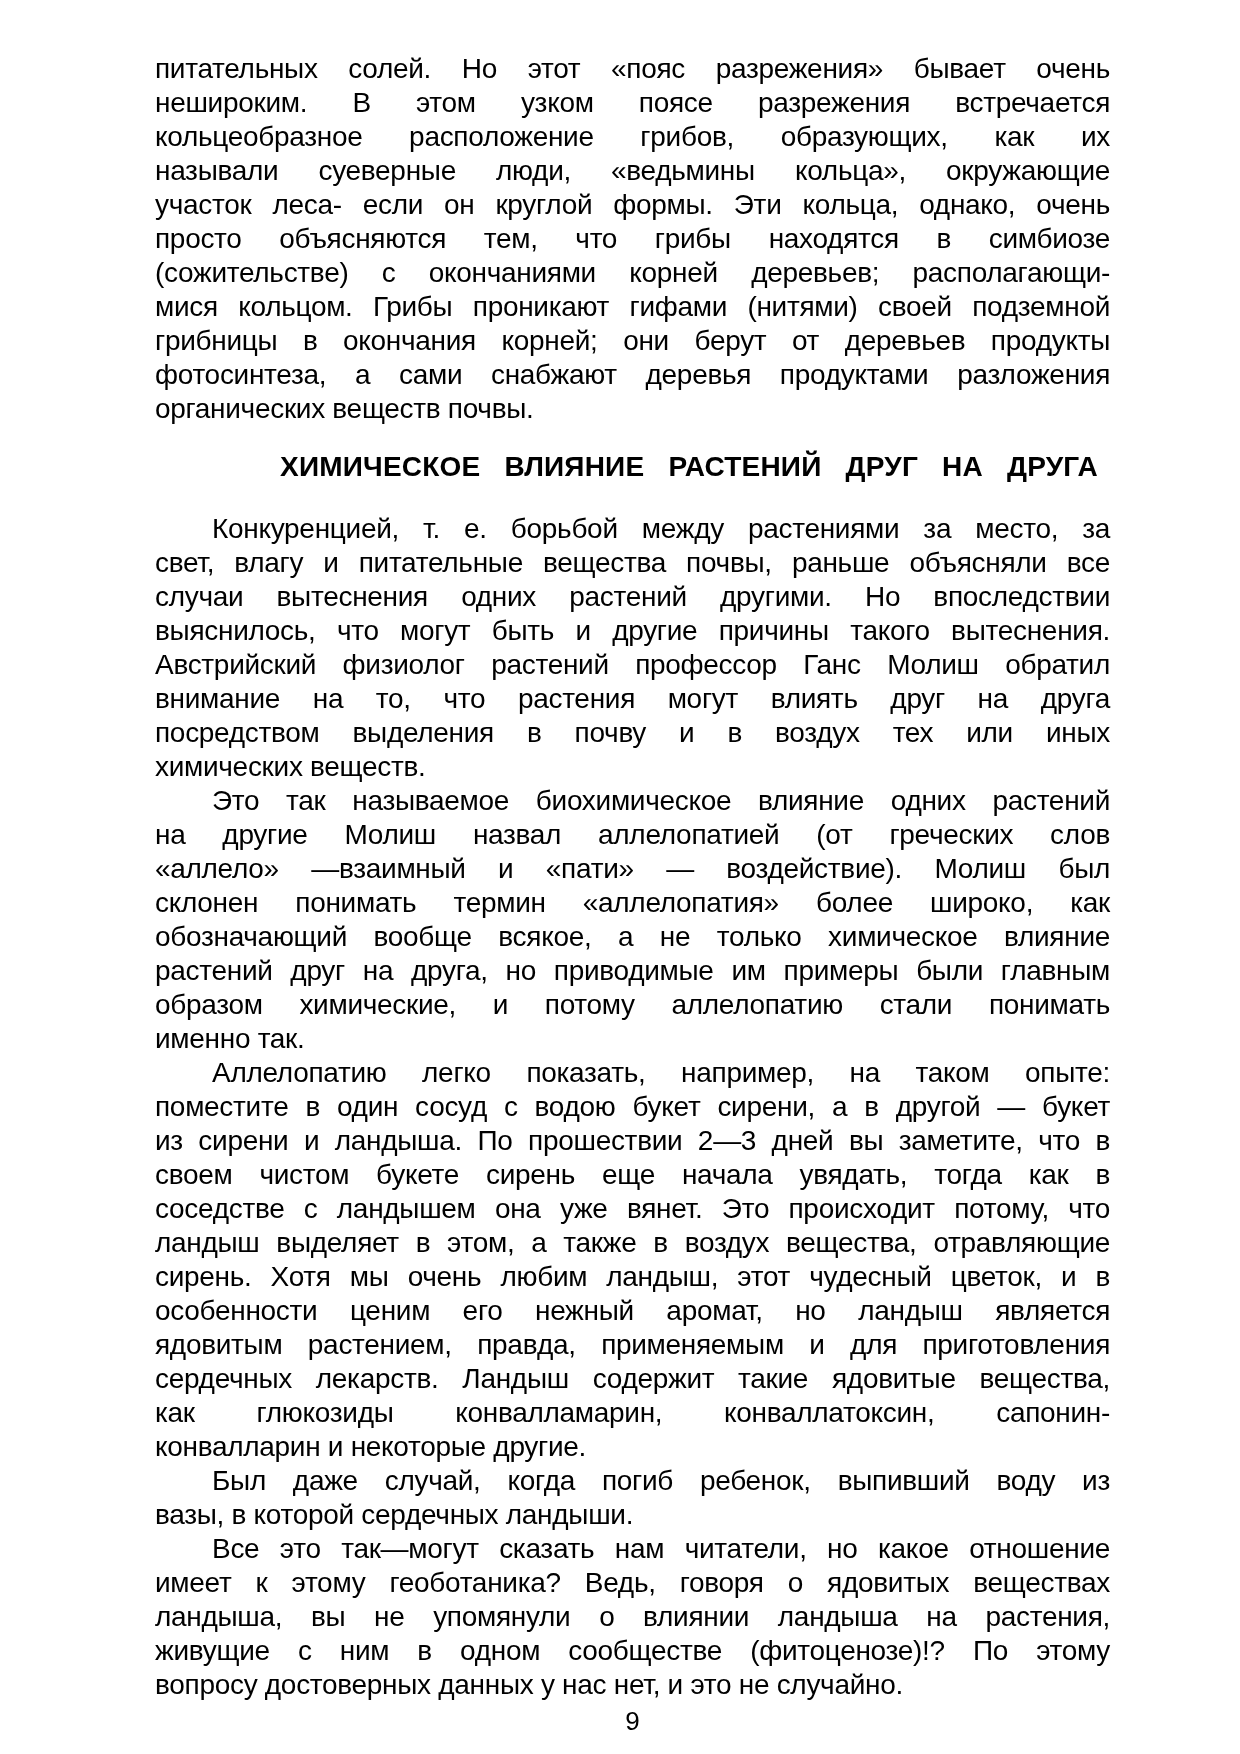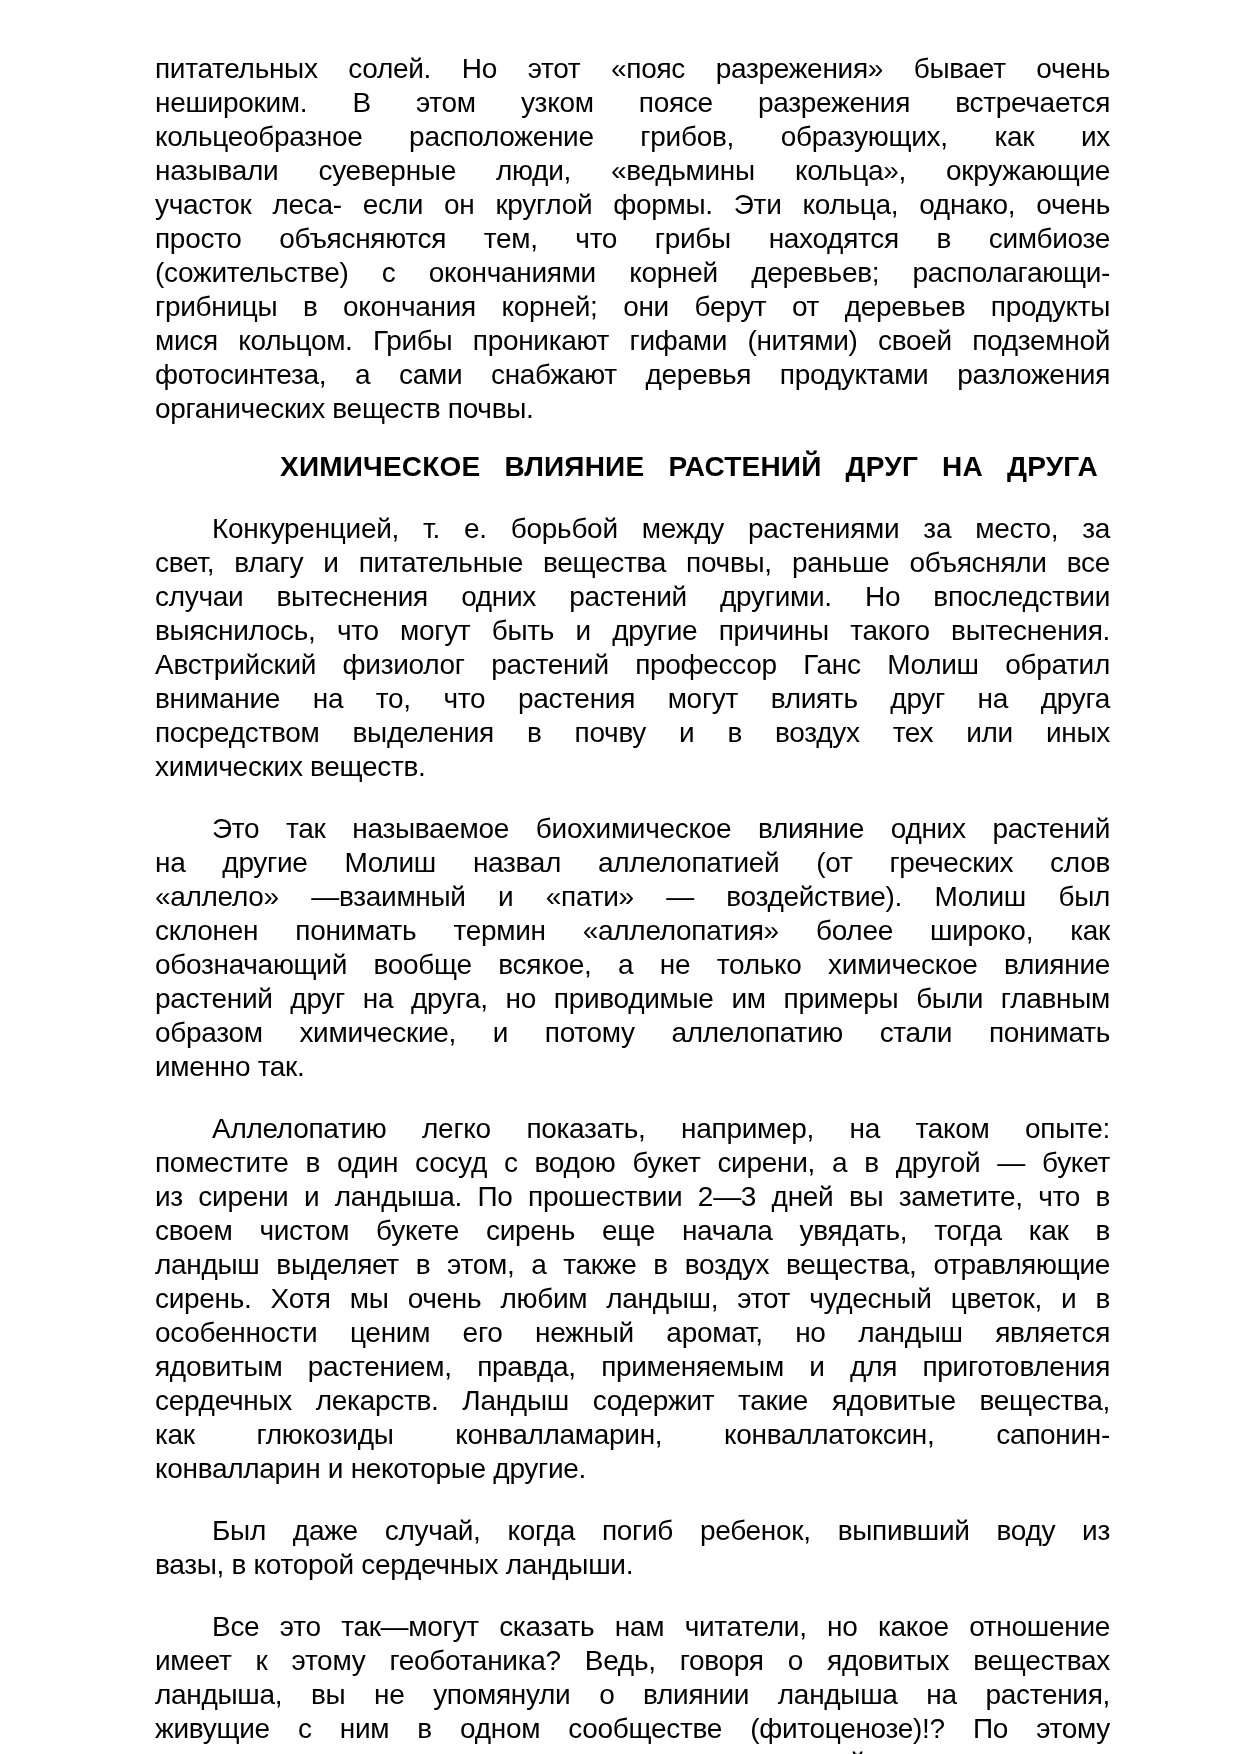--- a/index.html
+++ b/index.html
@@ -33,21 +33,20 @@
     text-align: justify;
     text-align-last: justify;
     white-space: normal;
   }
   .para .line.last {
     text-align: center;
     text-align-last: left;
   }
   .para.indent .line:first-child {
     text-indent: 57px;
-    margin-top: 28px;
   }
   .heading {
     margin: 24px 12px 28px 0;
     padding-left: 125px;
     font-size: 28px;
     line-height: 34px;
     font-weight: bold;
     letter-spacing: 0.2px;
     text-align: justify;
     text-align-last: justify;
@@ -66,22 +65,22 @@
   <main class="text-block">
 
     <section class="para">
         <div class="line">питательных солей. Но этот «пояс разрежения» бывает очень</div>
         <div class="line">нешироким. В этом узком поясе разрежения встречается</div>
         <div class="line">кольцеобразное расположение грибов, образующих, как их</div>
         <div class="line">называли суеверные люди, «ведьмины кольца», окружающие</div>
         <div class="line">участок леса- если он круглой формы. Эти кольца, однако, очень</div>
         <div class="line">просто объясняются тем, что грибы находятся в симбиозе</div>
         <div class="line">(сожительстве) с окончаниями корней деревьев; располагающи-</div>
+        <div class="line">мися кольцом. Грибы проникают гифами (нитями) своей подземной</div>
         <div class="line">грибницы в окончания корней; они берут от деревьев продукты</div>
-        <div class="line">мися кольцом. Грибы проникают гифами (нитями) своей подземной</div>
         <div class="line">фотосинтеза, а сами снабжают деревья продуктами разложения</div>
         <div class="line last">органических веществ почвы.</div>
       </section>
 
     <h2 class="heading">ХИМИЧЕСКОЕ ВЛИЯНИЕ РАСТЕНИЙ ДРУГ НА ДРУГА</h2>
 
     <section class="para indent">
         <div class="line">Конкуренцией, т. е. борьбой между растениями за место, за</div>
         <div class="line">свет, влагу и питательные вещества почвы, раньше объясняли все</div>
         <div class="line">случаи вытеснения одних растений другими. Но впоследствии</div>
@@ -101,20 +100,21 @@
         <div class="line">растений друг на друга, но приводимые им примеры были главным</div>
         <div class="line">образом химические, и потому аллелопатию стали понимать</div>
         <div class="line last">именно так.</div>
       </section>
 
     <section class="para indent">
         <div class="line">Аллелопатию легко показать, например, на таком опыте:</div>
         <div class="line">поместите в один сосуд с водою букет сирени, а в другой — букет</div>
         <div class="line">из сирени и ландыша. По прошествии 2—3 дней вы заметите, что в</div>
         <div class="line">своем чистом букете сирень еще начала увядать, тогда как в</div>
+        <div class="line">соседстве с ландышем она уже вянет. Это происходит потому, что</div>
         <div class="line">ландыш выделяет в этом, а также в воздух вещества, отравляющие</div>
         <div class="line">сирень. Хотя мы очень любим ландыш, этот чудесный цветок, и в</div>
         <div class="line">особенности ценим его нежный аромат, но ландыш является</div>
         <div class="line">ядовитым растением, правда, применяемым и для приготовления</div>
         <div class="line">сердечных лекарств. Ландыш содержит такие ядовитые вещества,</div>
         <div class="line">как глюкозиды конвалламарин, конваллатоксин, сапонин-</div>
         <div class="line last">конвалларин и некоторые другие.</div>
       </section>
 
     <section class="para indent">

